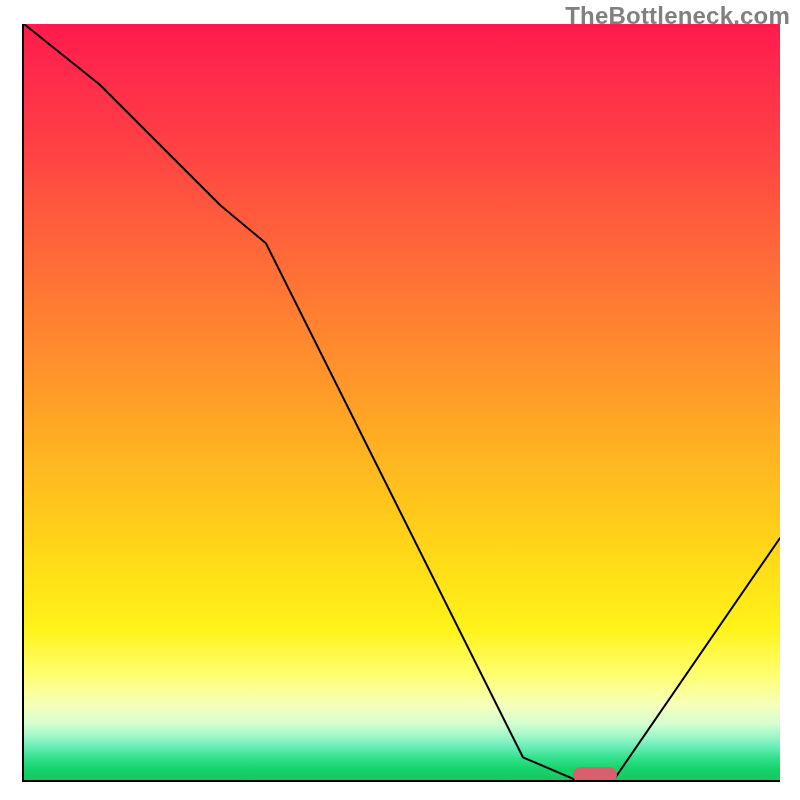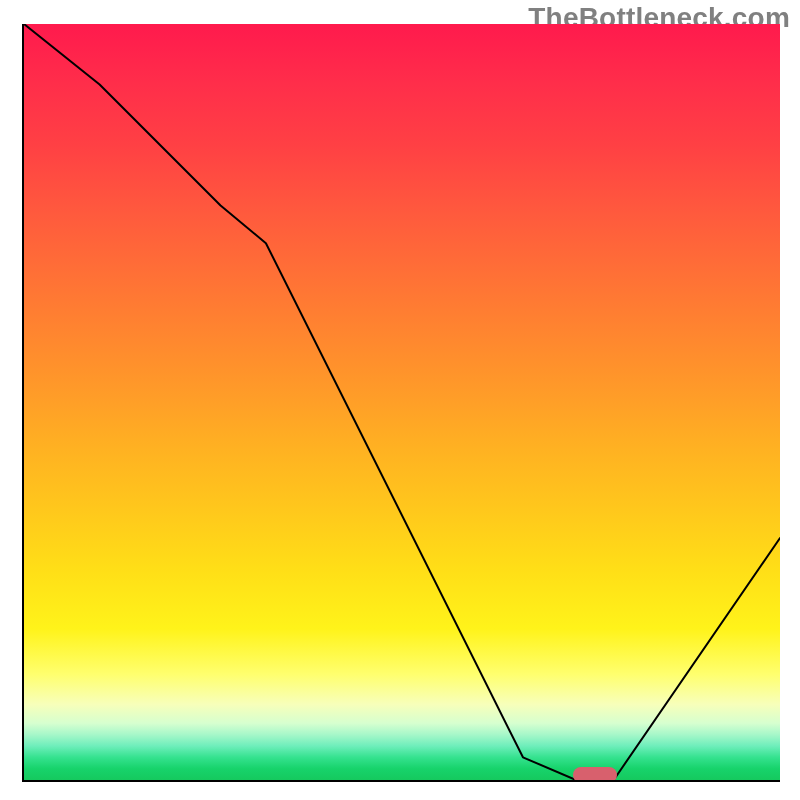--- a/index.html
+++ b/index.html
@@ -64,21 +64,21 @@
     height: 16px;
     border-radius: 9px;
     background: #d8606d;
     transform: translate(-50%, -50%);
   }
   .watermark {
     position: absolute;
     top: 2px;
     right: 10px;
     font-family: Arial, Helvetica, sans-serif;
-    font-size: 28px;
+    font-size: 24px;
     font-weight: 600;
     color: #808080;
     letter-spacing: 0.2px;
   }
 </style>
 </head>
 <body>
 
 <div class="chart-wrap">
 

